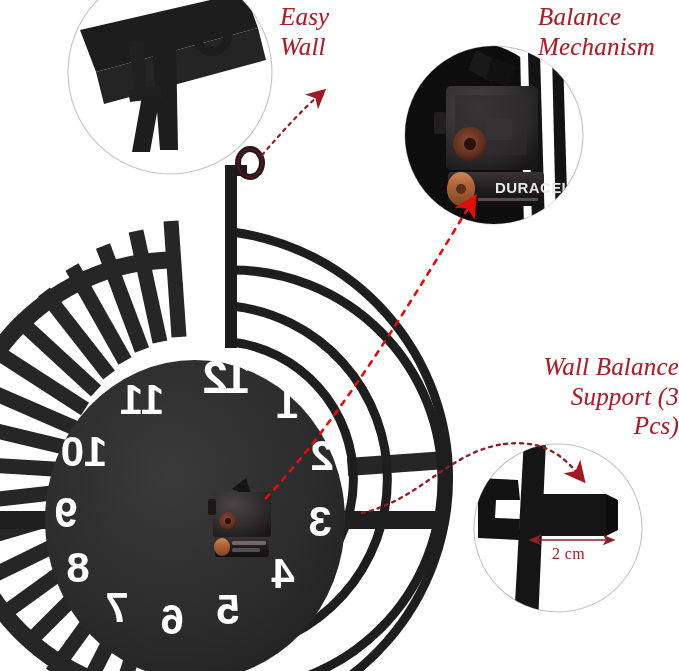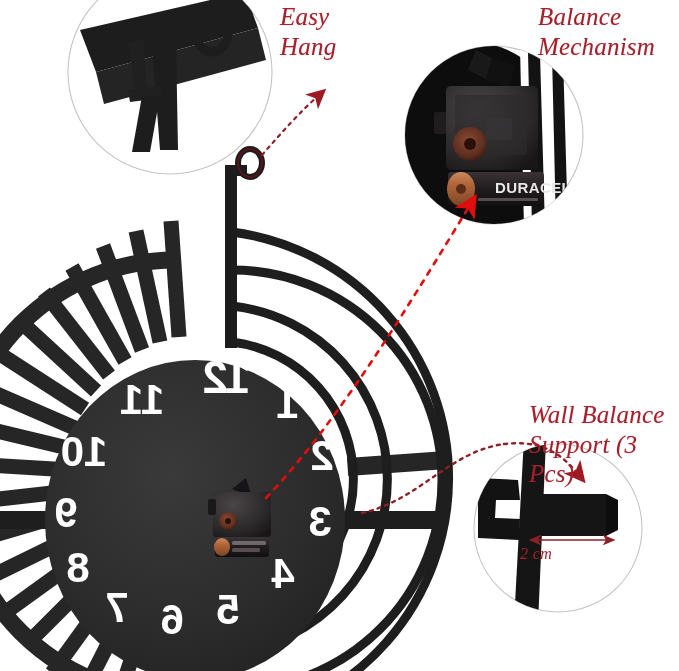--- a/index.html
+++ b/index.html
@@ -19,24 +19,24 @@
     font-family:"Liberation Serif", serif;
     font-style:italic;
     font-weight:400;
     line-height:1.18;
     white-space:pre-line;
     letter-spacing:.2px;
     text-shadow:0 0 1px rgba(166,32,43,.25);
   }
   #label-easy-hang{left:280px;top:2px;font-size:25px;}
   #label-silent-mechanism{left:538px;top:2px;font-size:25px;}
-  #label-wall-balance{left:529px;top:352px;font-size:25px;text-align:left;margin-top:48px;}
+  #label-wall-balance{left:529px;top:352px;font-size:25px;text-align:right;}
   #label-dim{
-    position:absolute;left:520px;top:545px;
-    color:#a6202b;font-size:16px;font-style:italic;
+    position:absolute;left:552px;top:545px;
+    color:#a6202b;font-size:16px;
     font-family:"Liberation Serif", serif;letter-spacing:.4px;text-align:center;
   }
 </style>
 </head>
 <body>
 
 <div id="stage">
 
   <svg width="679" height="671" viewBox="0 0 679 671">
     <defs>
@@ -263,21 +263,21 @@
 
     <g fill="none">
       <path d="M262,155 C282,132 300,112 318,96" stroke="#8d1f26" stroke-width="2.2" stroke-dasharray="3 5" stroke-linecap="round" marker-end="url(#arrowDark)"></path>
       <path d="M266,498 C340,420 412,300 470,205" stroke="#e00d0d" stroke-width="2.6" stroke-dasharray="5 7" stroke-linecap="round" marker-end="url(#arrowRed)"></path>
       <path d="M362,513 C420,500 448,452 504,444" stroke="#8d1f26" stroke-width="2.4" stroke-dasharray="3 5" stroke-linecap="round"></path>
       <path d="M504,444 C540,440 560,452 578,474" stroke="#8d1f26" stroke-width="2.4" stroke-dasharray="3 5" stroke-linecap="round" marker-end="url(#arrowDark)"></path>
     </g>
   </svg>
 
   <div class="callout-label" id="label-easy-hang">Easy
-Hang</div>
+Wall</div>
 
   <div class="callout-label" id="label-silent-mechanism">Balance
 Mechanism</div>
 
   <div class="callout-label" id="label-wall-balance">Wall Balance
 Support (3 Pcs)</div>
 
   <div id="label-dim">2 cm</div>
 </div>
 

